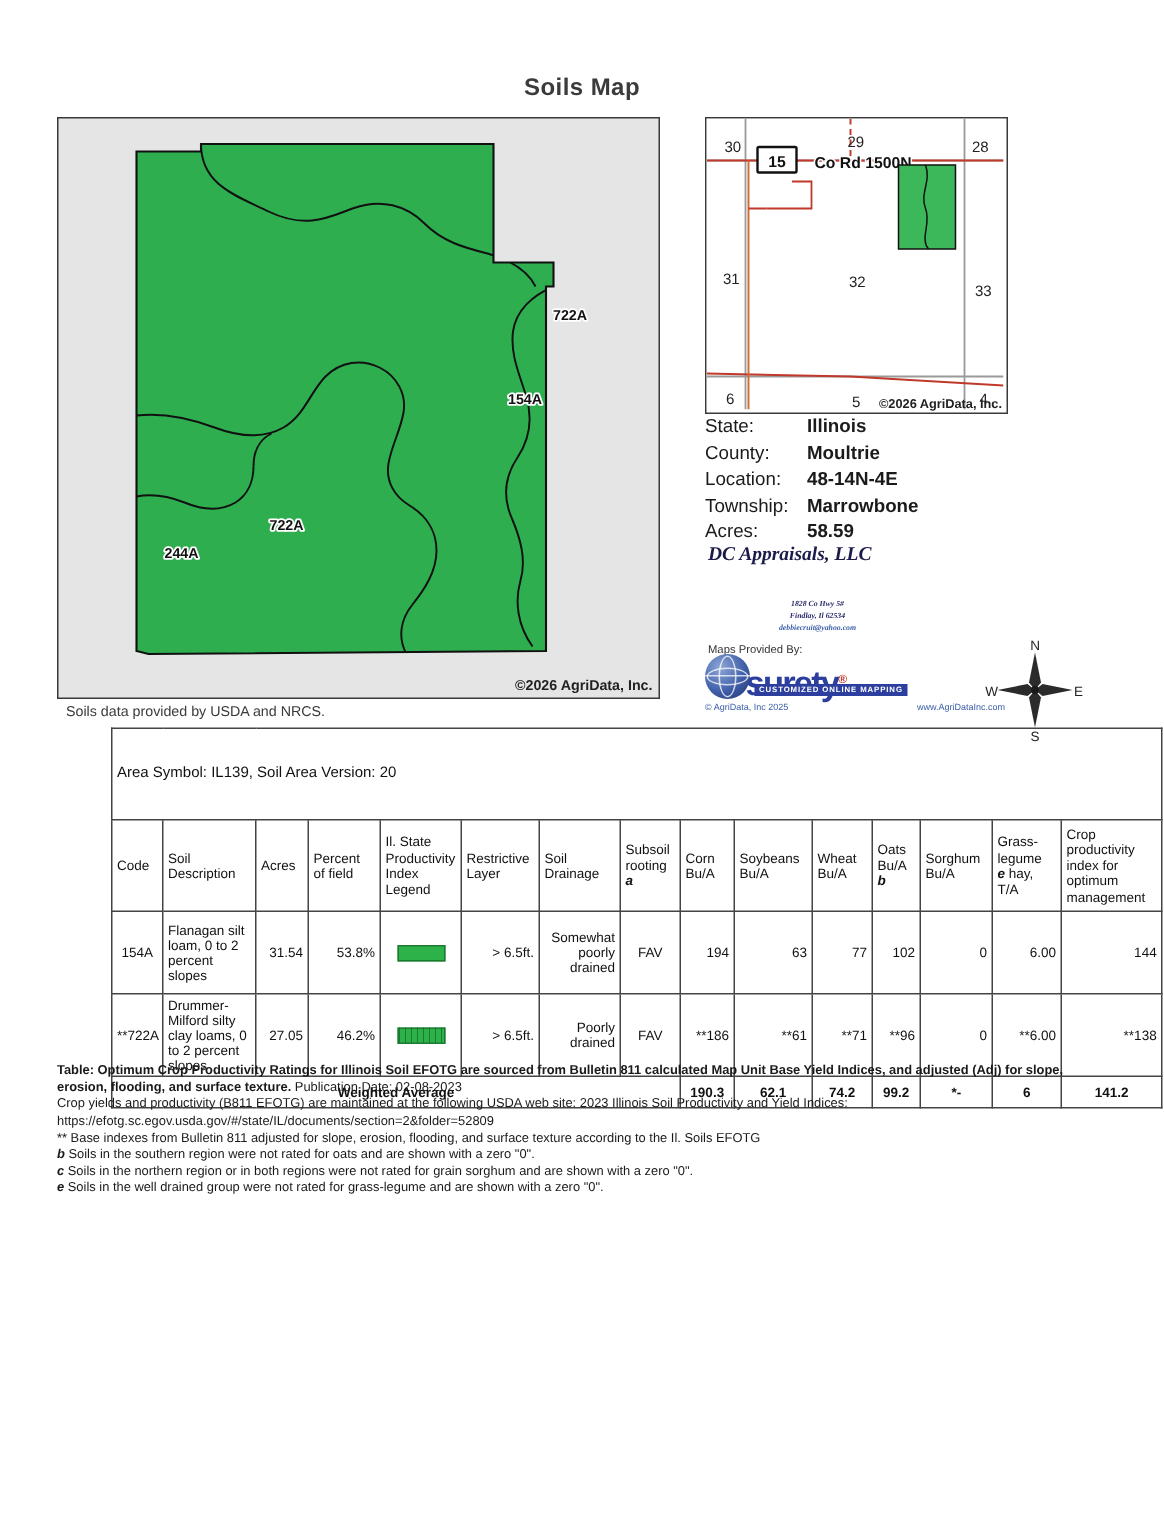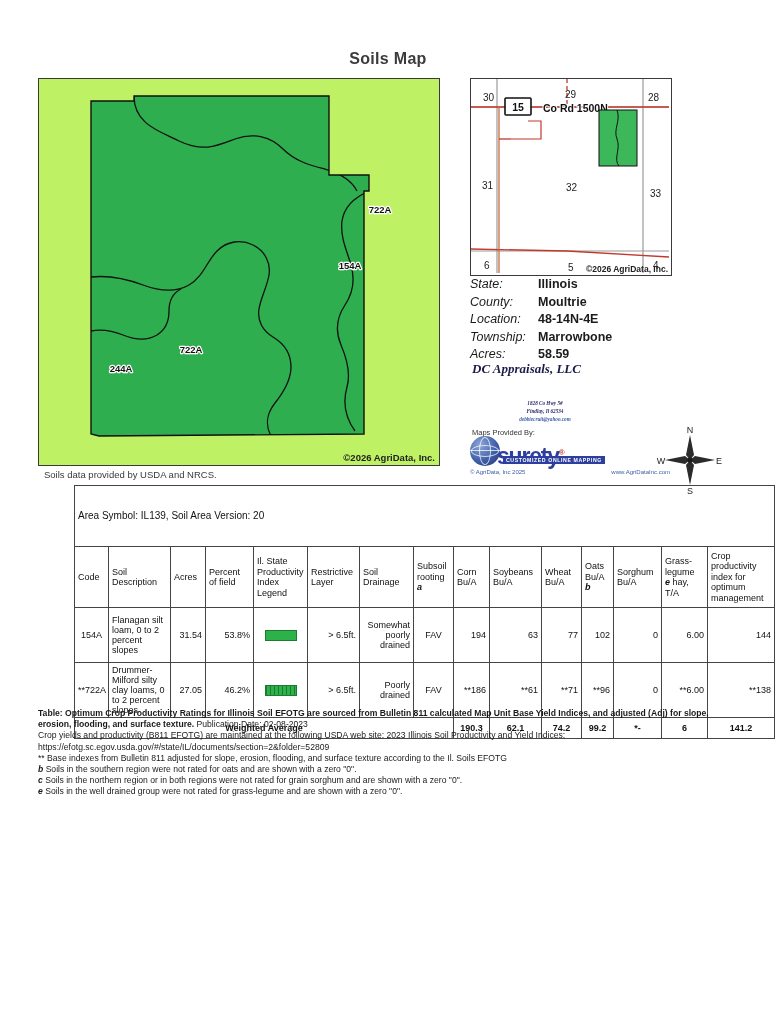--- a/index.html
+++ b/index.html
@@ -34,21 +34,21 @@
   }
 
   
   .map-panel {
     position: absolute;
     left: 38px;
     top: 78px;
     width: 400px;
     height: 386px;
     border: 1px solid #3a3a3a;
-    background: #bef264;
+    background: #e5e5e5;
     overflow: hidden;
   }
   .map-svg { display: block; }
   .map-credit {
     position: absolute;
     right: 4px;
     bottom: 2px;
     font-size: 9.5px;
     font-weight: bold;
     color: #222;
@@ -112,21 +112,21 @@
     left: 470px;
     top: 276px;
     width: 240px;
   }
   .info-row {
     display: flex;
     font-size: 12.5px;
     line-height: 17.5px;
     color: #1b1b1b;
   }
-  .info-key { width: 68px; font-style: italic; }
+  .info-key { width: 68px; }
   .info-val { font-weight: bold; text-align: center; }
 
   .firm {
     position: absolute;
     left: 472px;
     top: 361px;
     font-family: "Liberation Serif", serif;
     font-style: italic;
     font-weight: bold;
     font-size: 13px;

